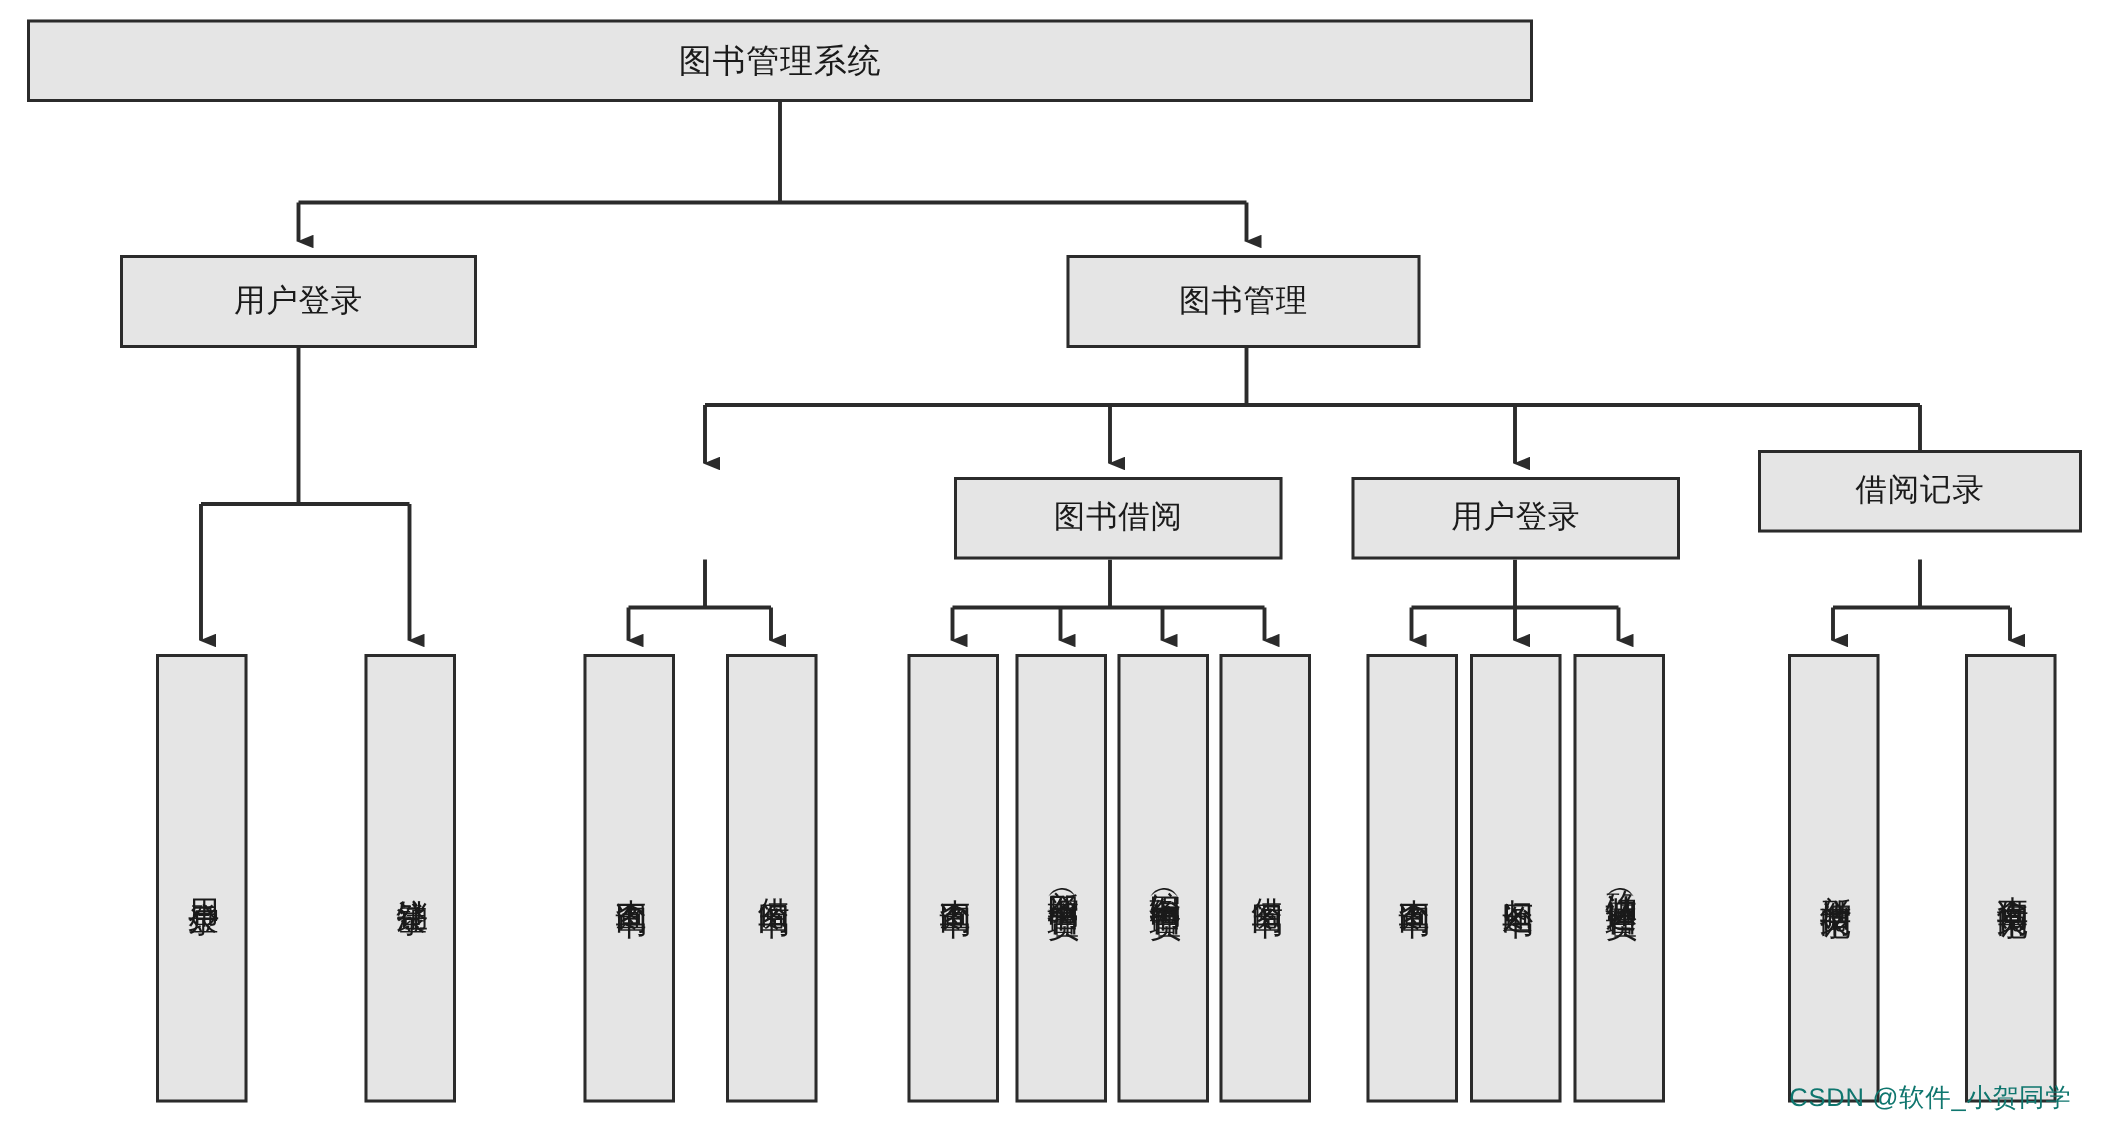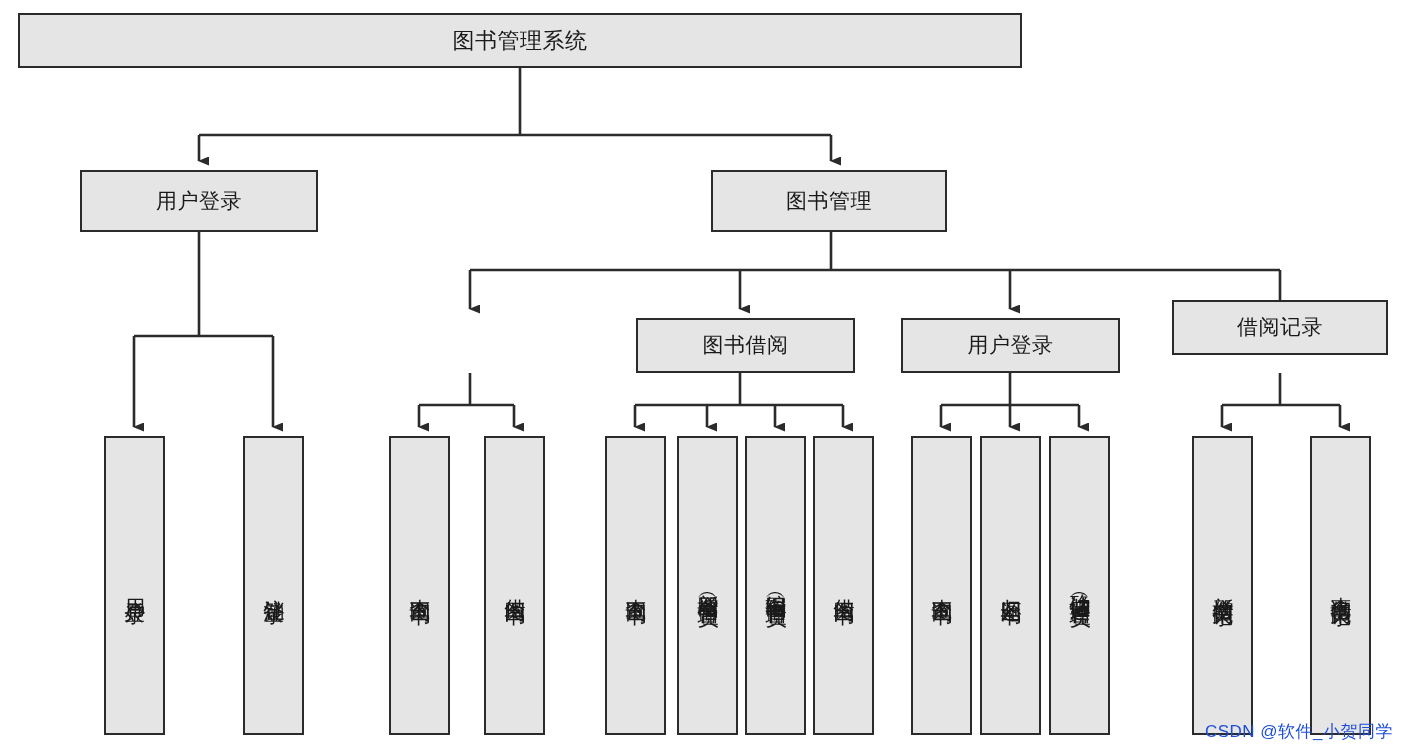--- a/index.html
+++ b/index.html
@@ -54,24 +54,24 @@
     writing-mode: vertical-rl;
     text-orientation: upright;
     white-space: normal;
     max-height: 100%;
   }
   .node.root {
     font-size: 22px;
   }
   #watermark {
     position: absolute;
-    right: 12px;
+    right: 24px;
     bottom: 4px;
     font-size: 17px;
-    color: #1d4ed8;
+    color: #0f766e;
     letter-spacing: 0.5px;
     white-space: nowrap;
     user-select: none;
   }
 </style>
 </head>
 <body>
 
 <div id="diagram-root">
 

